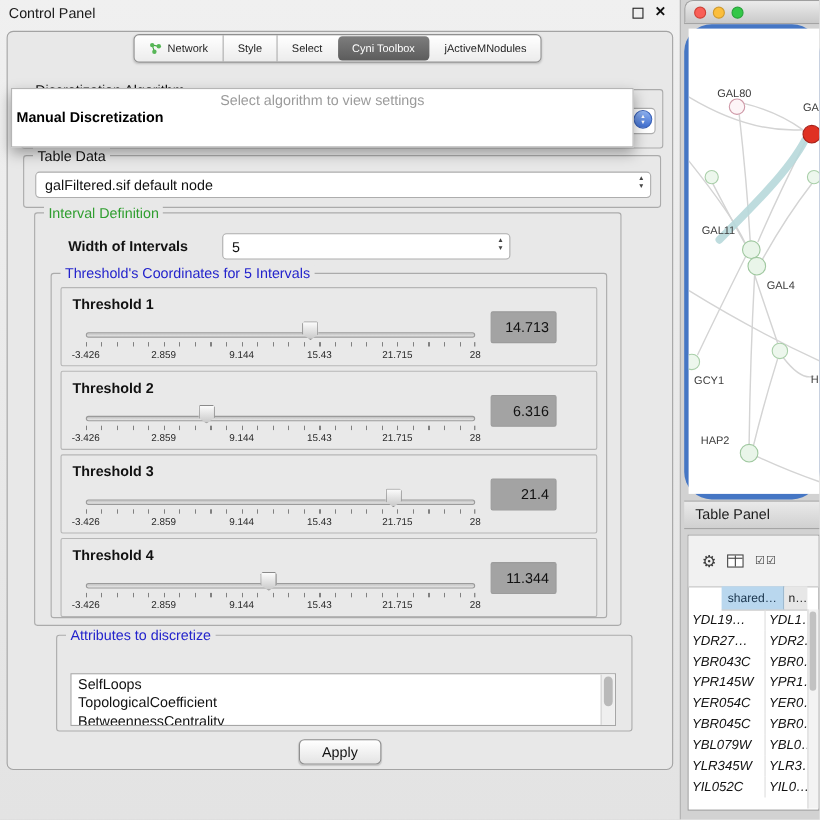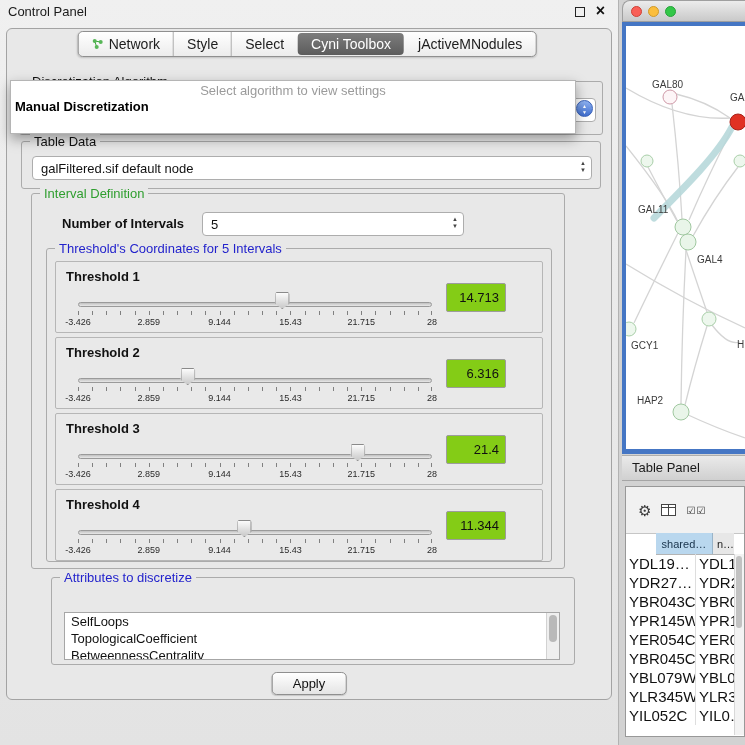--- a/index.html
+++ b/index.html
@@ -25,21 +25,21 @@
   }
   
   .segbar{
     position:absolute;display:flex;align-items:stretch;height:24px;
     background:linear-gradient(#ffffff,#ececec);
     border:1px solid #8f8f8f;border-radius:5px;
     box-shadow:0 1px 2px rgba(0,0,0,.18);z-index:30;
   }
   .segbar.top{left:307px;top:31px;transform:translateX(-50%);}
   .segbar.bottom{left:307px;top:703px;transform:translateX(-50%);}
-  .seg{display:flex;align-items:center;gap:5px;padding:3px 13px;font-size:14px;color:#1d1d1d;white-space:nowrap;}
+  .seg{display:flex;align-items:center;gap:5px;padding:3px 13px;font-size:10px;color:#1d1d1d;white-space:nowrap;}
   .seg + .seg{border-left:1px solid #adadad;}
   .seg.selected{
     background:linear-gradient(#7d7d7d,#5c5c5c);color:#fff;
     border-radius:4px;margin:1px;border-left:none;
   }
   .seg.selected + .seg{border-left:none;}
   
   .gbox{position:absolute;border:1px solid #ababab;border-radius:3px;}
   .gbox > .legend{
     position:absolute;top:-8px;left:8px;background:#e8e8e8;padding:0 4px;
@@ -95,21 +95,21 @@
     background-size:100% 100%,1px 100%;
     background-position:0 0,100% 0;
     background-repeat:repeat,no-repeat;
   }
   .scale{position:absolute;left:0;right:0;top:19px;height:12px;}
   .scale span{
     position:absolute;transform:translateX(-50%);font-size:9px;color:#2a2a2a;white-space:nowrap;top:0;
   }
   .th-value{
     position:absolute;right:36px;top:21px;width:52px;height:27px;
-    background:#84cc16;border:1px solid #9c9c9c;border-radius:2px;
+    background:#a3a3a3;border:1px solid #9c9c9c;border-radius:2px;
     font-size:13px;text-align:right;line-height:27px;padding-right:6px;box-sizing:content-box;
   }
   
   .attr-heading{position:absolute;left:12px;top:14px;font-weight:bold;font-size:13px;margin-top:32px;}
   .listbox{
     position:absolute;left:12px;right:14px;top:34px;bottom:4px;
     background:#fff;border:1px solid #a6a6a6;overflow:hidden;
   }
   .list-item{padding-left:6px;line-height:17px;font-size:13px;white-space:nowrap;}
   .vscroll{position:absolute;right:0;top:0;bottom:0;width:12px;background:#efefef;border-left:1px solid #d2d2d2;}
@@ -130,20 +130,21 @@
     border:1px solid #9f9f9f;border-right:none;border-radius:8px 0 0 0;
     box-sizing:border-box;
   }
   .tl{position:absolute;top:5px;width:11px;height:11px;border-radius:50%;box-sizing:border-box;}
   .tl.red{left:8px;background:var(--traffic-red);border:1px solid #cf4136;}
   .tl.yellow{left:25px;background:var(--traffic-yellow);border:1px solid #cf9a2c;}
   .tl.green{left:42px;background:var(--traffic-green);border:1px solid #27a33a;}
   .nw-canvas-frame{
     position:absolute;left:0;top:22px;right:0;bottom:0;
     background:var(--frame-blue);
+    border-radius:25px;
   }
   .nw-canvas{position:absolute;left:4px;top:4px;right:0;bottom:5px;background:#fff;overflow:hidden;}
   .nw-canvas svg{position:absolute;left:0;top:0;width:100%;height:100%;}
   .nw-canvas .edge{fill:none;stroke:#d4d4d4;stroke-width:1.3;}
   .nw-canvas .edge.thick{stroke:#b7d8da;stroke-width:7;opacity:.9;stroke-linecap:round;}
   .nw-canvas text{font-size:10px;fill:#3c3c3c;font-family:"Liberation Sans",sans-serif;}
   
   #table-panel-bar{
     position:absolute;left:622px;top:455px;width:123px;height:26px;
     background:linear-gradient(#eaeaea,#d0d0d0);
@@ -162,21 +163,21 @@
   .cols-icon{width:15px;height:12px;border:1px solid #444;position:relative;display:inline-block;background:#fff;box-sizing:border-box;}
   .cols-icon::before{content:"";position:absolute;left:6px;top:0;bottom:0;width:1px;background:#444;}
   .cols-icon::after{content:"";position:absolute;left:0;right:0;top:2px;height:1px;background:#444;}
   .cbs{font-size:10px;color:#333;letter-spacing:1px;}
   .tw-header{position:absolute;left:0;top:46px;right:10px;height:21px;display:flex;border-bottom:1px solid #b4b4b4;margin-left:30px;}
   .hc{font-size:11px;display:flex;align-items:center;justify-content:center;box-sizing:border-box;}
   .hc.c1{width:70px;background:var(--header-selected);border-right:1px solid #9ab4c8;color:#17324a;}
   .hc.c2{flex:1;background:#e7e7e7;justify-content:flex-start;padding-left:4px;color:#222;}
   .tw-rows{position:absolute;left:0;top:67px;right:10px;bottom:0;overflow:hidden;}
   .trow{display:flex;height:19px;align-items:center;}
-  .tcell{font-size:15px;white-space:nowrap;overflow:hidden;box-sizing:border-box;}
+  .tcell{font-size:12px;white-space:nowrap;overflow:hidden;box-sizing:border-box;font-style:italic;}
   .tcell.c0{width:70px;padding-left:3px;border-right:1px solid #dedede;height:100%;line-height:19px;}
   .tcell.c1{flex:1;padding-left:3px;line-height:19px;}
   .tw-scrollbar{position:absolute;right:0;top:67px;bottom:1px;width:10px;background:#f3f3f3;border-left:1px solid #d8d8d8;box-sizing:border-box;}
   .tw-scrollbar .thumb{position:absolute;left:1px;top:2px;width:6px;height:72px;border-radius:3px;background:#c2c2c2;}
 </style>
 </head>
 <body>
 
 <section id="control-panel">
   <div class="cp-titlebar">
@@ -204,21 +205,21 @@
         <span class="val">galFiltered.sif default node</span>
         <span class="stepper">
           <span>▲</span>
           <span>▼</span>
         </span>
       </div>
     </div>
 
     <div class="gbox" style="left:24px;top:164px;width:532px;height:374px;">
       <span class="legend green">Interval Definition</span>
-      <span style="position:absolute;left:30px;top:22px;font-weight:bold;">Number of Intervals</span>
+      <span style="position:absolute;left:30px;top:22px;font-weight:bold;">Width of Intervals</span>
       <div class="combo" style="left:170px;top:18px;width:260px;">
         <span class="val">5</span>
         <span class="stepper">
           <span>▲</span>
           <span>▼</span>
         </span>
       </div>
 
       <div class="gbox" style="left:14px;top:54px;width:504px;height:312px;">
         <span class="legend blue">Threshold's Coordinates for 5 Intervals</span>

